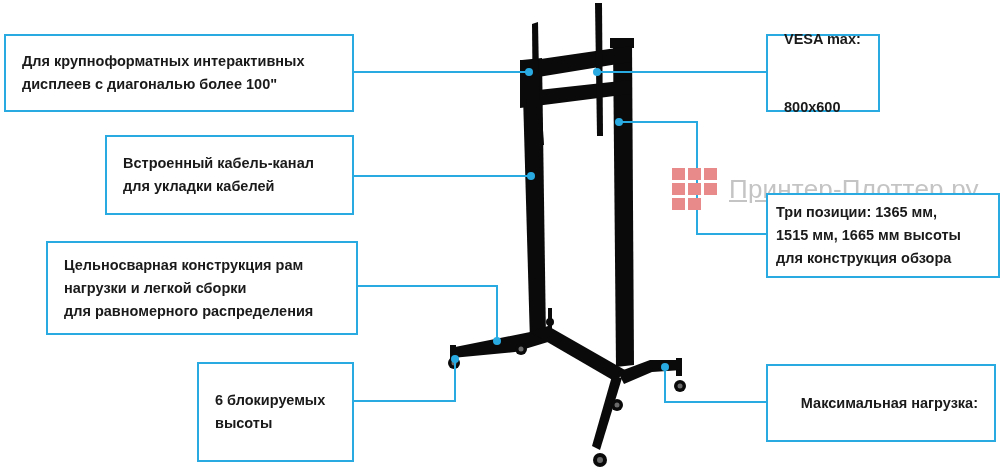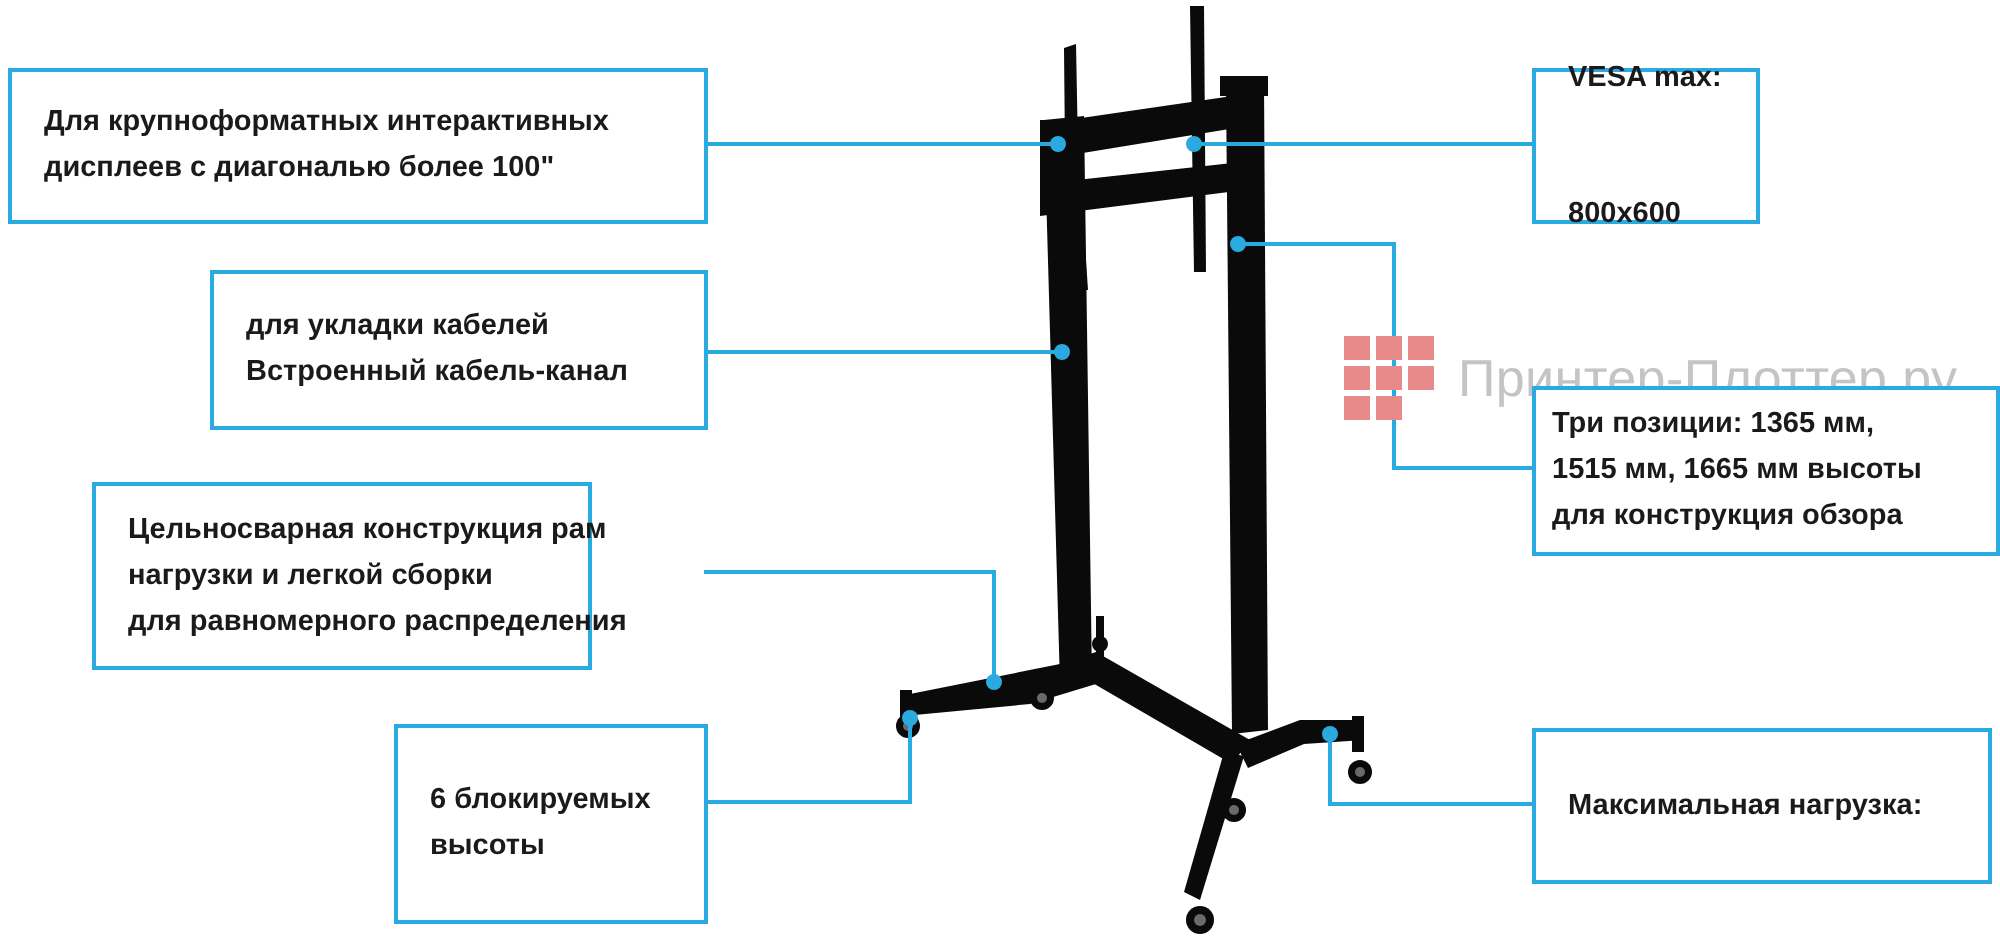--- a/index.html
+++ b/index.html
@@ -7,21 +7,21 @@
          font-family:"Liberation Sans", sans-serif; }
   .callout { position:absolute; box-sizing:border-box; border:2px solid #29abe2; background:#fff;
              color:#1a1a1a; font-weight:bold; font-size:14.5px; line-height:23px;
              display:flex; flex-direction:column; justify-content:center; padding:0 16px; }
   .callout span { display:block; white-space:nowrap; }
   svg.scene { position:absolute; left:0; top:0; }
   .watermark { position:absolute; left:672px; top:168px; display:flex; align-items:center; }
   .wm-grid { display:grid; grid-template-columns:repeat(3,13px); grid-template-rows:repeat(3,12px); gap:3px; }
   .wm-grid i { background:#e88a8a; display:block; }
   .wm-grid i.empty { background:transparent; }
-  .wm-text { margin-left:12px; font-size:26px; color:#c4c4c4; font-family:"Liberation Sans", sans-serif; letter-spacing:0.2px; }
+  .wm-text { margin-left:12px; font-size:26px; color:#c4c4c4; font-family:"Liberation Sans", sans-serif; letter-spacing:0.2px;text-decoration:underline; }
 </style>
 </head>
 <body>
 
 <svg class="scene" width="1000" height="475" viewBox="0 0 1000 475">
 
   <g fill="#0a0a0a" stroke="none">
 
     <polygon points="522,60 542,58 546,340 530,342"></polygon>
 
@@ -102,25 +102,25 @@
   </div>
   <span class="wm-text">Принтер-Плоттер.ру</span>
 </div>
 
 <div class="callout" style="left:4px; top:34px; width:350px; height:78px;">
   <span>Для крупноформатных интерактивных</span>
   <span>дисплеев с диагональю более 100"</span>
 </div>
 
 <div class="callout" style="left:105px; top:135px; width:249px; height:80px;">
+  <span>Встроенный кабель-канал</span>
   <span>для укладки кабелей</span>
-  <span>Встроенный кабель-канал</span>
 </div>
 
-<div class="callout" style="left:46px; top:241px; width:250px; height:94px;">
+<div class="callout" style="left:46px; top:241px; width:312px; height:94px;">
   <span>Цельносварная конструкция рам</span>
   <span>нагрузки и легкой сборки</span>
   <span>для равномерного распределения</span>
 </div>
 
 <div class="callout" style="left:197px; top:362px; width:157px; height:100px;">
   <span>6 блокируемых</span>
   <span>высоты</span>
 </div>
 
@@ -128,15 +128,15 @@
   <span>VESA max:</span>
   <span>800x600</span>
 </div>
 
 <div class="callout" style="left:766px; top:193px; width:234px; height:85px; padding:0 8px;">
   <span>Три позиции: 1365 мм,</span>
   <span>1515 мм, 1665 мм высоты</span>
   <span>для конструкция обзора</span>
 </div>
 
-<div class="callout" style="left:766px; top:364px; width:230px; height:78px;">
+<div class="callout" style="left:766px; top:364px; width:230px; height:78px;align-items:flex-end;">
   <span>Максимальная нагрузка:</span>
 </div>
 
 </body></html>

